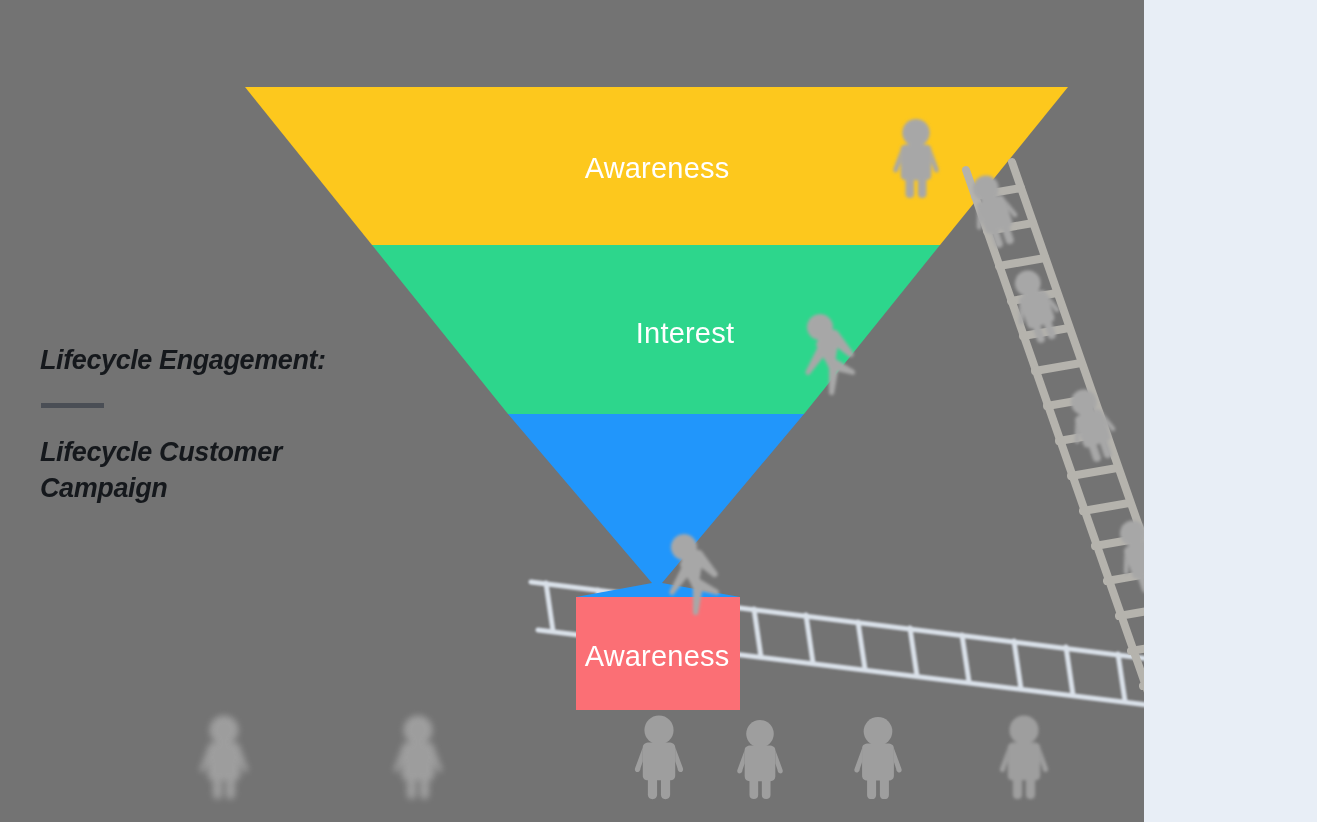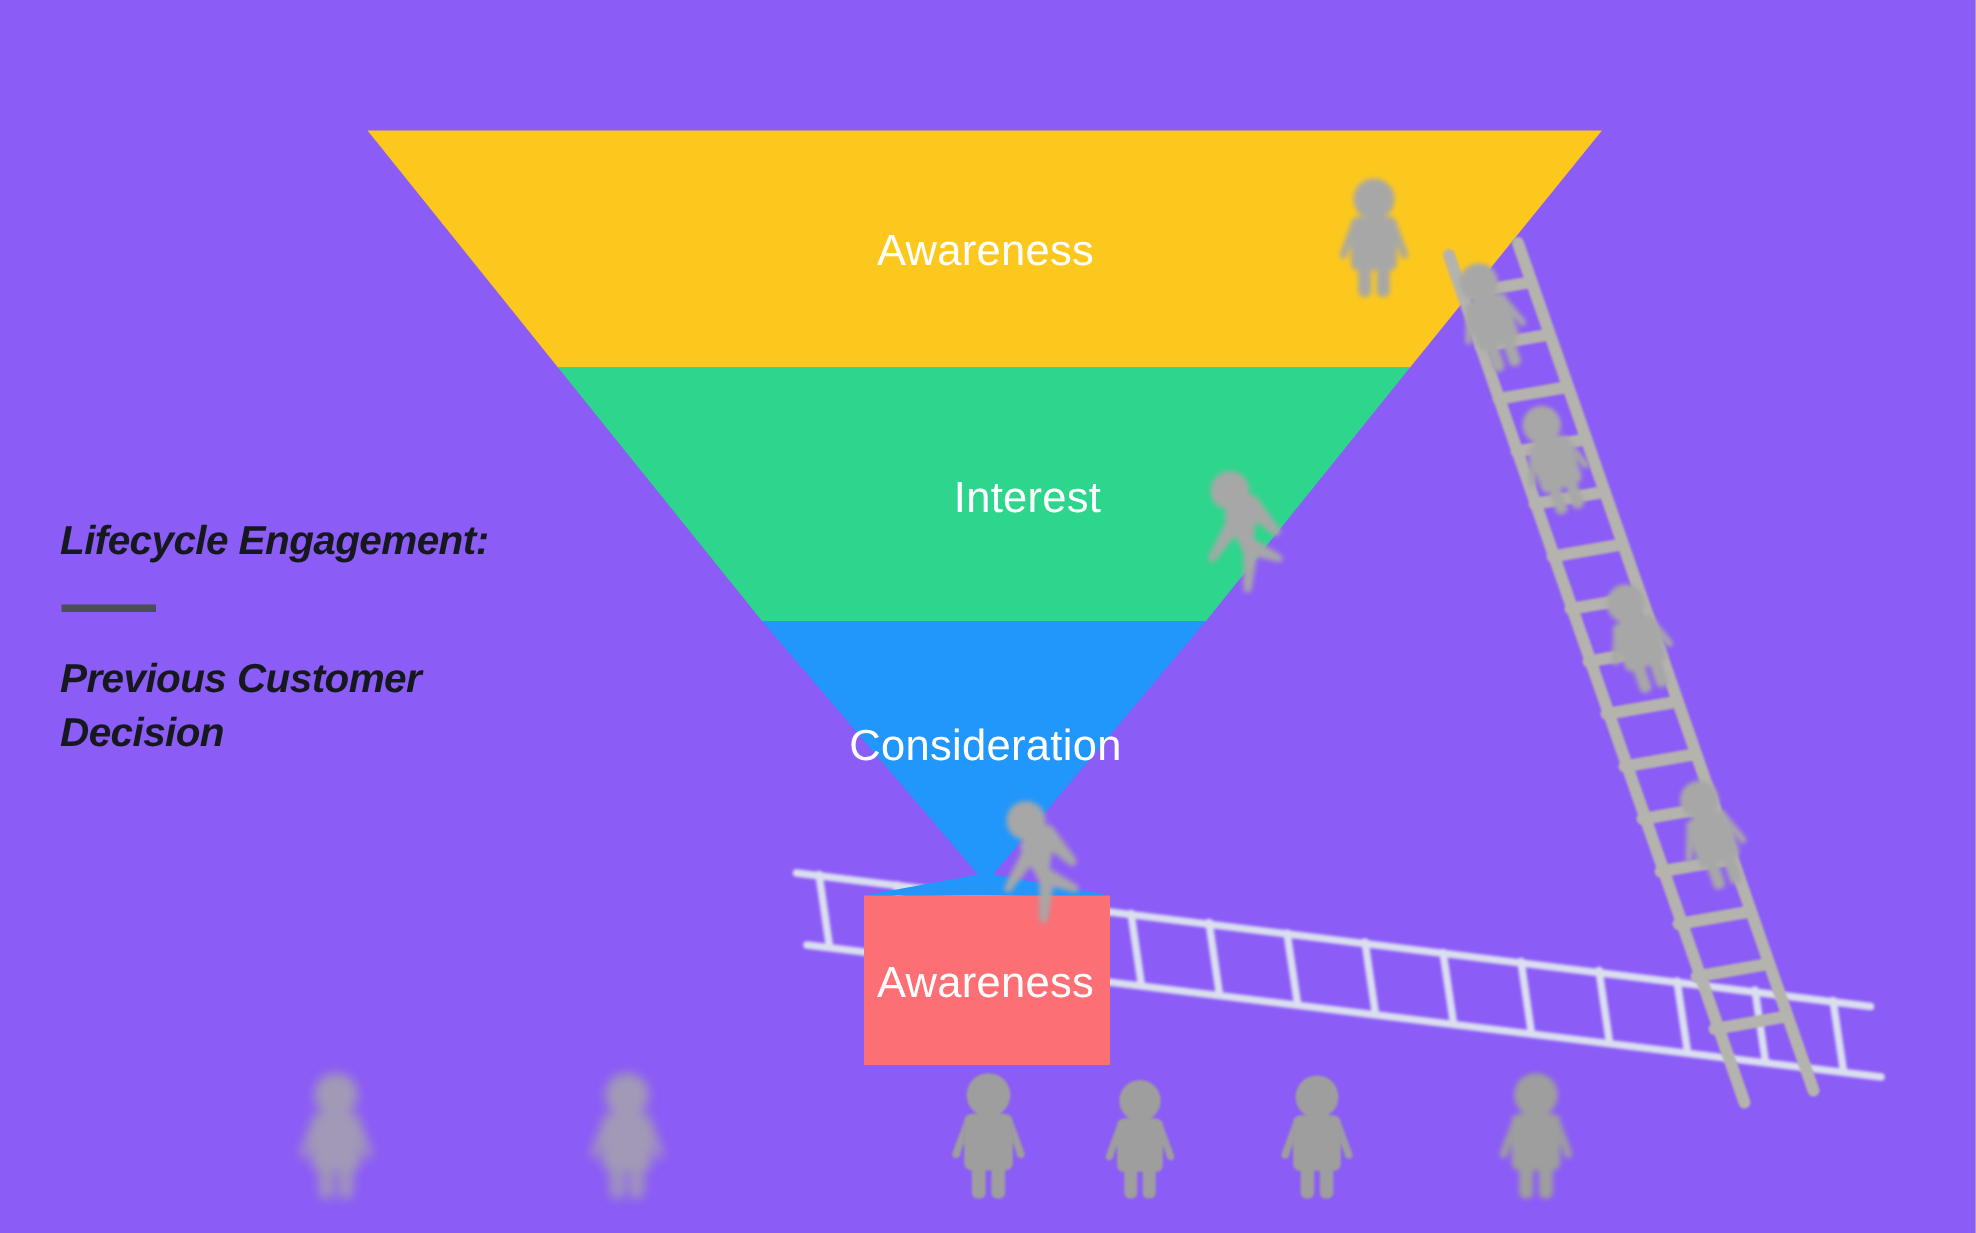--- a/index.html
+++ b/index.html
@@ -9,23 +9,23 @@
   }
   body {
     width: 1317px;
     height: 822px;
     overflow: hidden;
     font-family: "Liberation Sans", sans-serif;
     background: #e8eef6;
   }
   #stage {
     position: relative;
-    width: 1317px;
+    width: 1144px;
     height: 822px;
-    background: #8b5cf6;
+    background: #737373;
     overflow: hidden;
   }
   #scene-svg {
     position: absolute;
     left: 0;
     top: 0;
     width: 1317px;
     height: 822px;
     display: block;
   }
@@ -239,22 +239,21 @@
     <g fill="#9e9e9e" filter="url(#blurTiny)" transform="translate(878,797) scale(1.06)">
       <use href="#person"></use>
     </g>
     <g fill="#9e9e9e" filter="url(#blurMid)" transform="translate(1024,797) scale(1.08)">
       <use href="#person"></use>
     </g>
   </svg>
 
   <div class="stage-label" id="label-awareness">Awareness</div>
   <div class="stage-label" id="label-interest">Interest</div>
-  <div class="stage-label" id="label-consideration">Consideration</div>
   <div class="stage-label" id="label-decision">Awareness</div>
 
   <div id="caption">
     <p class="eyebrow">Lifecycle Engagement:</p>
     <div class="rule"></div>
-    <p class="subtitle">Previous Customer Decision</p>
+    <p class="subtitle">Lifecycle Customer Campaign</p>
   </div>
 
 </div>
 
 </body></html>

